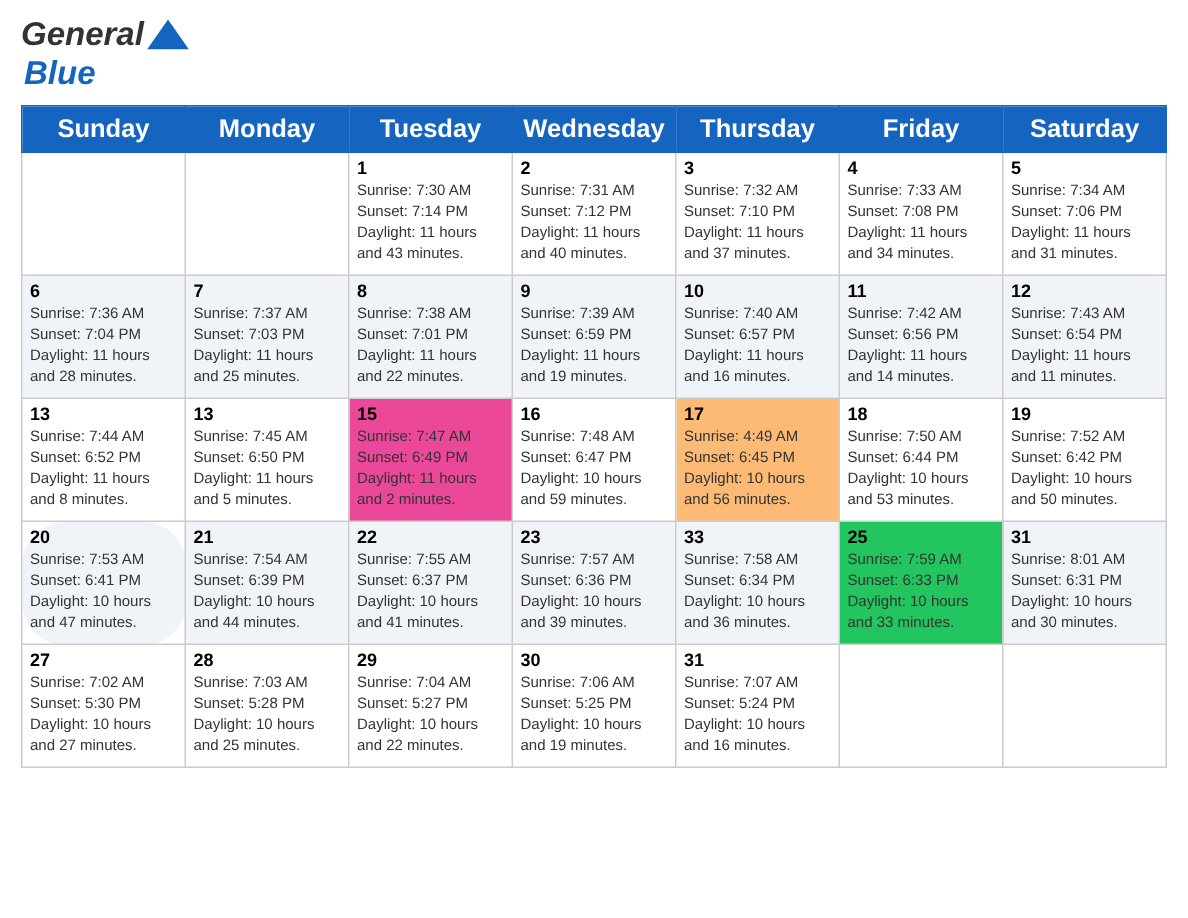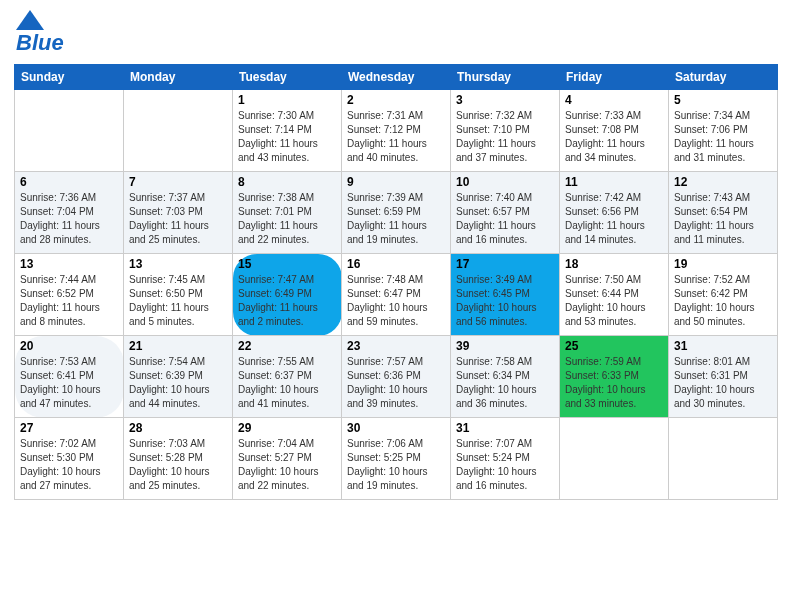--- a/index.html
+++ b/index.html
@@ -36,23 +36,23 @@
     }
     
     .calendar {
       width: 100%;
       border-collapse: collapse;
       font-size: 10.5px;
     }
     .calendar th {
       background: #1565C0;
       color: #fff;
-      text-align: left;
+      text-align: center;
       padding: 5px 6px;
-      font-size: 12px;
+      font-size: 17px;
       font-weight: bold;
       border: 1px solid #1565C0;
     }
     .calendar td {
       vertical-align: top;
       border: 1px solid #ccc;
       padding: 3px 5px;
       width: calc(100% / 7);
       height: 82px;
       background: #fff;
@@ -88,20 +88,21 @@
     }
   </style>
 </head>
 <body>
 
 <div class="page">
   <div class="header">
 
     <div class="logo-container">
       <div class="logo-row">
+        <span style="font-size:22px;font-weight:bold;color:#333;font-style:italic;">General</span>
         <svg width="28" height="20" viewBox="0 0 28 20" style="margin-left:2px;vertical-align:middle;">
           <polygon points="0,20 14,0 28,20" fill="#1565C0"></polygon>
         </svg>
       </div>
       <div style="margin-left:2px;">
         <span style="font-size:22px;font-weight:bold;color:#1565C0;font-style:italic;">Blue</span>
       </div>
     </div>
 
     <div class="title-section">
@@ -236,40 +237,40 @@
             </div>
           </td>
           <td style="background: rgb(255, 255, 255);">
             <span class="day-num">13</span>
             <div class="day-info">
               <div>Sunrise: 7:45 AM</div>
               <div>Sunset: 6:50 PM</div>
               <div>Daylight: 11 hours and 5 minutes.</div>
             </div>
           </td>
-          <td style="background: #0ea5e9; border-radius: 24px;">
+          <td style="background: #ec4899;">
             <span class="day-num">15</span>
             <div class="day-info">
               <div>Sunrise: 7:47 AM</div>
               <div>Sunset: 6:49 PM</div>
               <div>Daylight: 11 hours and 2 minutes.</div>
             </div>
           </td>
           <td style="background: rgb(255, 255, 255);">
             <span class="day-num">16</span>
             <div class="day-info">
               <div>Sunrise: 7:48 AM</div>
               <div>Sunset: 6:47 PM</div>
               <div>Daylight: 10 hours and 59 minutes.</div>
             </div>
           </td>
-          <td style="background: #0ea5e9;">
+          <td style="background: #fdba74;">
             <span class="day-num">17</span>
             <div class="day-info">
-              <div>Sunrise: 3:49 AM</div>
+              <div>Sunrise: 4:49 AM</div>
               <div>Sunset: 6:45 PM</div>
               <div>Daylight: 10 hours and 56 minutes.</div>
             </div>
           </td>
           <td style="background: rgb(255, 255, 255);">
             <span class="day-num">18</span>
             <div class="day-info">
               <div>Sunrise: 7:50 AM</div>
               <div>Sunset: 6:44 PM</div>
               <div>Daylight: 10 hours and 53 minutes.</div>
@@ -311,21 +312,21 @@
           </td>
           <td style="background: rgb(240, 244, 248);">
             <span class="day-num">23</span>
             <div class="day-info">
               <div>Sunrise: 7:57 AM</div>
               <div>Sunset: 6:36 PM</div>
               <div>Daylight: 10 hours and 39 minutes.</div>
             </div>
           </td>
           <td style="background: rgb(240, 244, 248);">
-            <span class="day-num">39</span>
+            <span class="day-num">33</span>
             <div class="day-info">
               <div>Sunrise: 7:58 AM</div>
               <div>Sunset: 6:34 PM</div>
               <div>Daylight: 10 hours and 36 minutes.</div>
             </div>
           </td>
           <td style="background: #22c55e;">
             <span class="day-num">25</span>
             <div class="day-info">
               <div>Sunrise: 7:59 AM</div>

